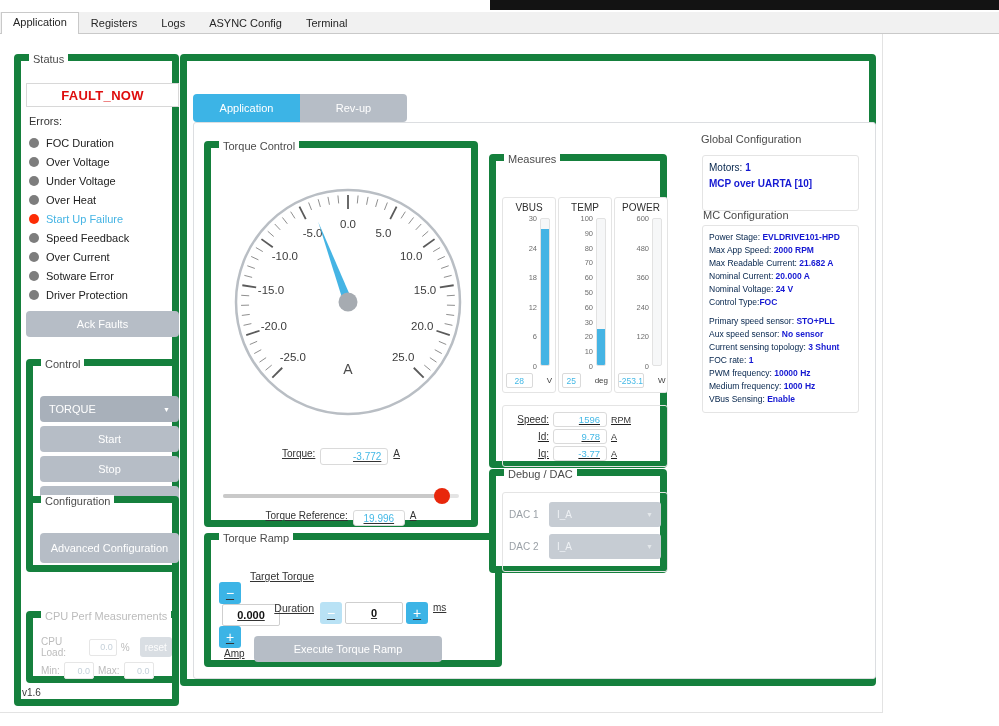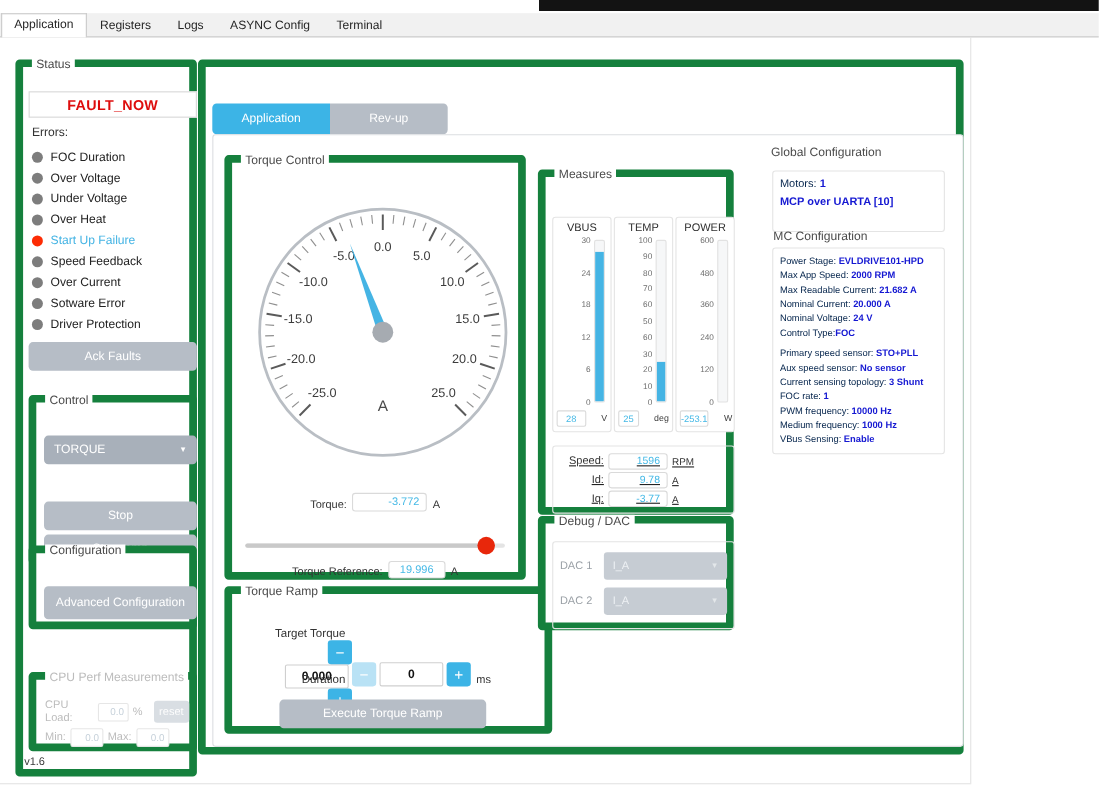--- a/index.html
+++ b/index.html
@@ -29,21 +29,21 @@
 .cpu-row{position:absolute;display:flex;align-items:center;gap:4px;font-size:10px;color:#bcbcbc;}
 .cpu-val{width:30px;height:17px;border:1px solid #e6e6e6;border-radius:2px;color:#c6d1da;font-size:9px;display:flex;align-items:center;justify-content:flex-end;padding-right:3px;background:#fff;}
 .reset-btn{width:36px;height:20px;background:#d9dee3;border-radius:3px;color:#fdfdfd;font-size:10px;display:flex;align-items:center;justify-content:center;margin-left:6px;cursor:pointer;}
 .version{position:absolute;left:22px;top:687px;font-size:10px;color:#3a3a3a;}
 .seg{position:absolute;left:6px;top:33px;display:flex;}
 .seg-btn{width:107px;height:28px;display:flex;align-items:center;justify-content:center;color:#fff;font-size:11px;cursor:pointer;}
 .seg-btn.active{background:#3cb4e6;border-radius:4px 0 0 4px;}
 .seg-btn.idle{background:#b6bdc6;border-radius:0 4px 4px 0;}
 .content-frame{position:absolute;left:6px;top:61px;width:683px;height:557px;border:1px solid #dcdee1;border-radius:3px;background:#fff;}
 .gauge-svg{position:absolute;left:19px;top:36px;}
-.mrow{position:absolute;display:flex;align-items:flex-end;font-size:10px;color:#333;}
+.mrow{position:absolute;display:flex;align-items:flex-start;font-size:10px;color:#333;text-decoration:underline;}
 .valbox{display:flex;align-items:center;justify-content:flex-end;background:#fff;border:1px solid #dadada;border-radius:3px;color:#45b9e6;font-size:10px;padding-right:6px;}
 .unit{font-size:10px;color:#333;}
 .tq-row{left:0;right:0;top:300px;justify-content:center;gap:5px;}
 .tq-box{width:68px;height:17px;}
 .slider{position:absolute;left:12px;right:12px;top:340px;height:16px;}
 .track{position:absolute;top:6px;left:0;right:0;height:4px;background:#e4e4e4;border-radius:2px;}
 .trackfill{position:absolute;top:6px;left:0;height:4px;background:#c9c9c9;border-radius:2px;}
 .knob{position:absolute;top:0;width:16px;height:16px;border-radius:50%;background:#e8270b;}
 .ref-row{left:0;right:0;top:362px;justify-content:center;gap:5px;}
 .ref-box{width:52px;height:16px;justify-content:center;padding-right:0;}
@@ -141,20 +141,21 @@
         </div>
       </div>
     <div class="gray-btn" style="left:5px;top:250px;width:153px;height:26px;">Ack Faults</div>
 
     <div class="gbox" style="left:5px;top:298px;width:153px;height:154px;">
       <div class="legend">Control</div>
       <div class="dropdown" style="left:7px;top:30px;width:139px;height:26px;">
         <span>TORQUE</span>
         <span class="dd-arrow">▼</span>
       </div>
+      <div class="gray-btn" style="left:7px;top:60px;width:139px;height:26px;">Start</div>
       <div class="gray-btn" style="left:7px;top:90px;width:139px;height:26px;">Stop</div>
       <div class="gray-btn" style="left:7px;top:120px;width:139px;height:26px;">Stop ramp</div>
     </div>
 
     <div class="gbox" style="left:5px;top:435px;width:153px;height:76px;">
       <div class="legend">Configuration</div>
       <div class="gray-btn" style="left:7px;top:30px;width:139px;height:30px;">Advanced Configuration</div>
     </div>
 
     <div class="gbox" style="left:5px;top:550px;width:153px;height:72px;">

